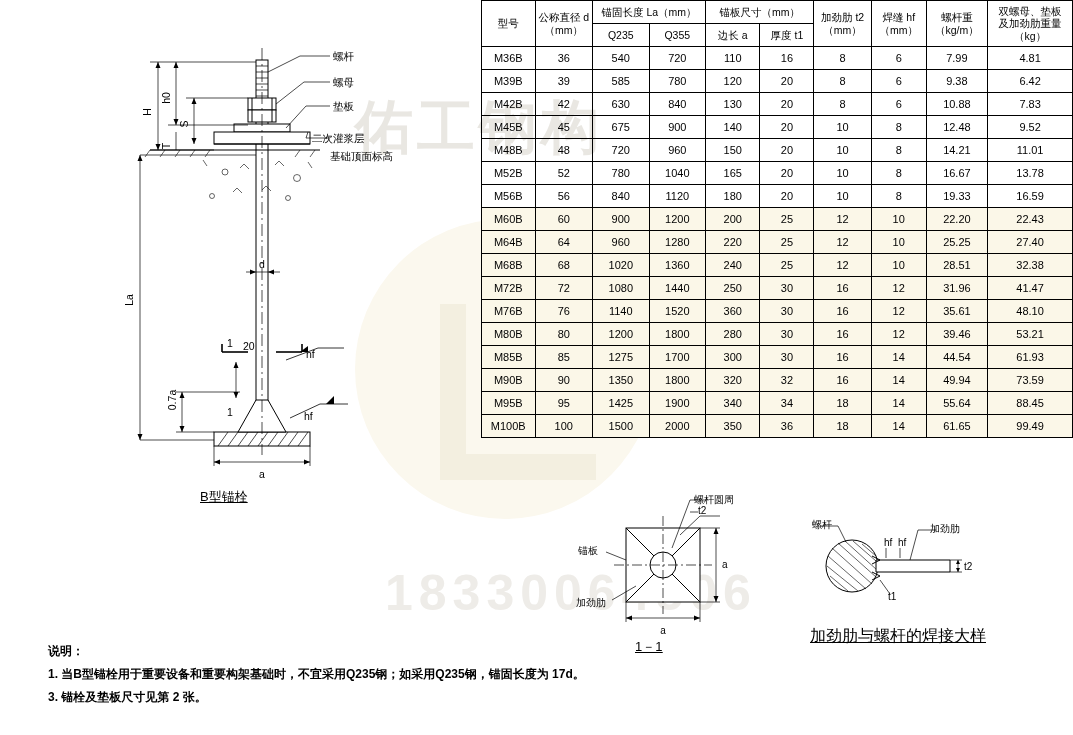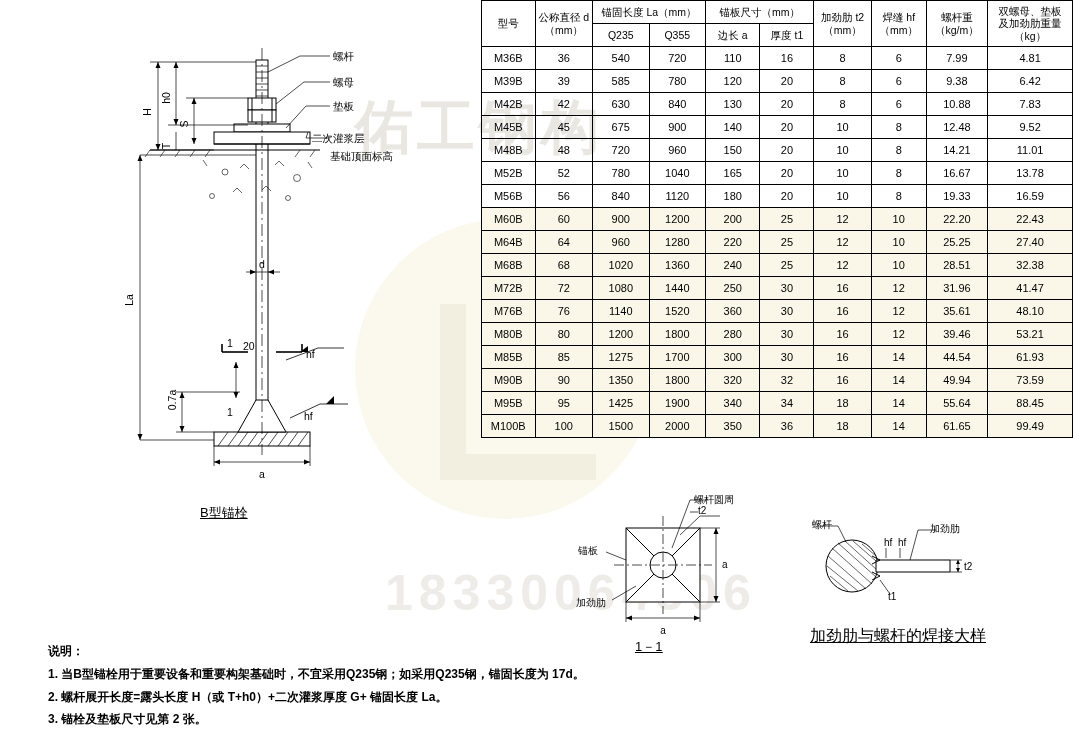--- a/index.html
+++ b/index.html
@@ -53,21 +53,21 @@
   #notes{
     position:absolute;left:48px;top:640px;font-size:12px;line-height:1.9;z-index:3;
   }
   #notes div{white-space:nowrap;font-weight:bold;}
   .indent{padding-left:18px;}
   
   .caption{
     position:absolute;font-size:13px;z-index:3;text-align:center;
   }
   .caption u{text-decoration:underline;}
-  #cap-b{left:200px;top:504px;}
+  #cap-b{left:200px;top:488px;}
   #cap-11{left:635px;top:638px;font-size:13px;text-decoration:underline;}
   #cap-weld{left:810px;top:626px;font-size:16px;}
   
   #draw{position:absolute;left:0;top:0;z-index:2;}
   text{font-family:"Liberation Sans","DejaVu Sans",sans-serif;}
 </style>
 </head>
 <body>
 
 <div id="watermark">
@@ -589,15 +589,14 @@
         <td class="col-hf">14</td>
         <td class="col-w">61.65</td>
         <td class="col-tw">99.49</td>
       </tr>
     </tbody>
 </table>
 
 <div id="notes">
   <div>说明：</div>
   <div>1. 当B型锚栓用于重要设备和重要构架基础时，不宜采用Q235钢；如采用Q235钢，锚固长度为 17d。</div>
-  <div>2. 螺杆展开长度=露头长度 H（或 T+h0）+二次灌浆厚度 G+ 锚固长度 La。</div>
   <div>3. 锚栓及垫板尺寸见第 2 张。</div>
 </div>
 
 </body></html>

